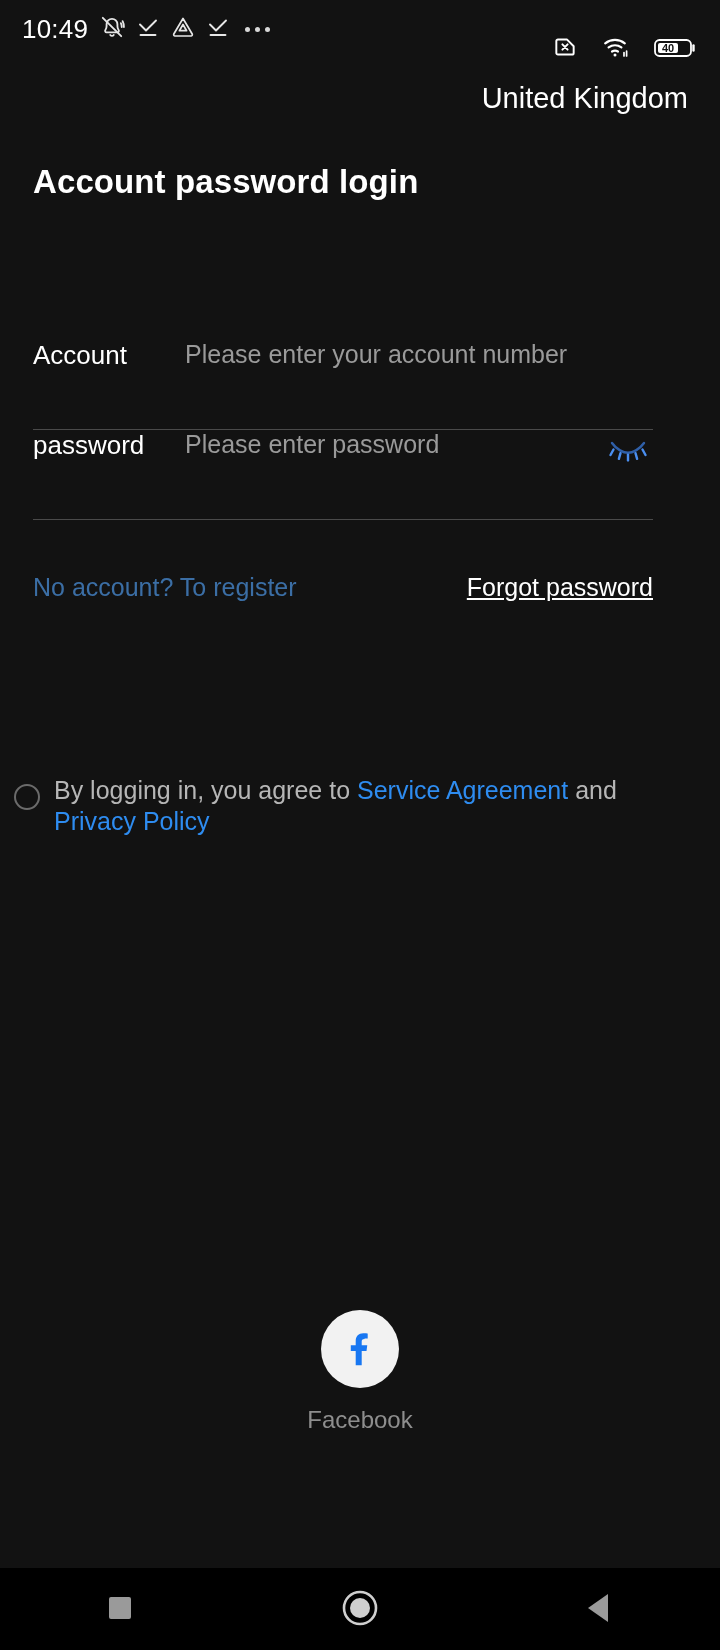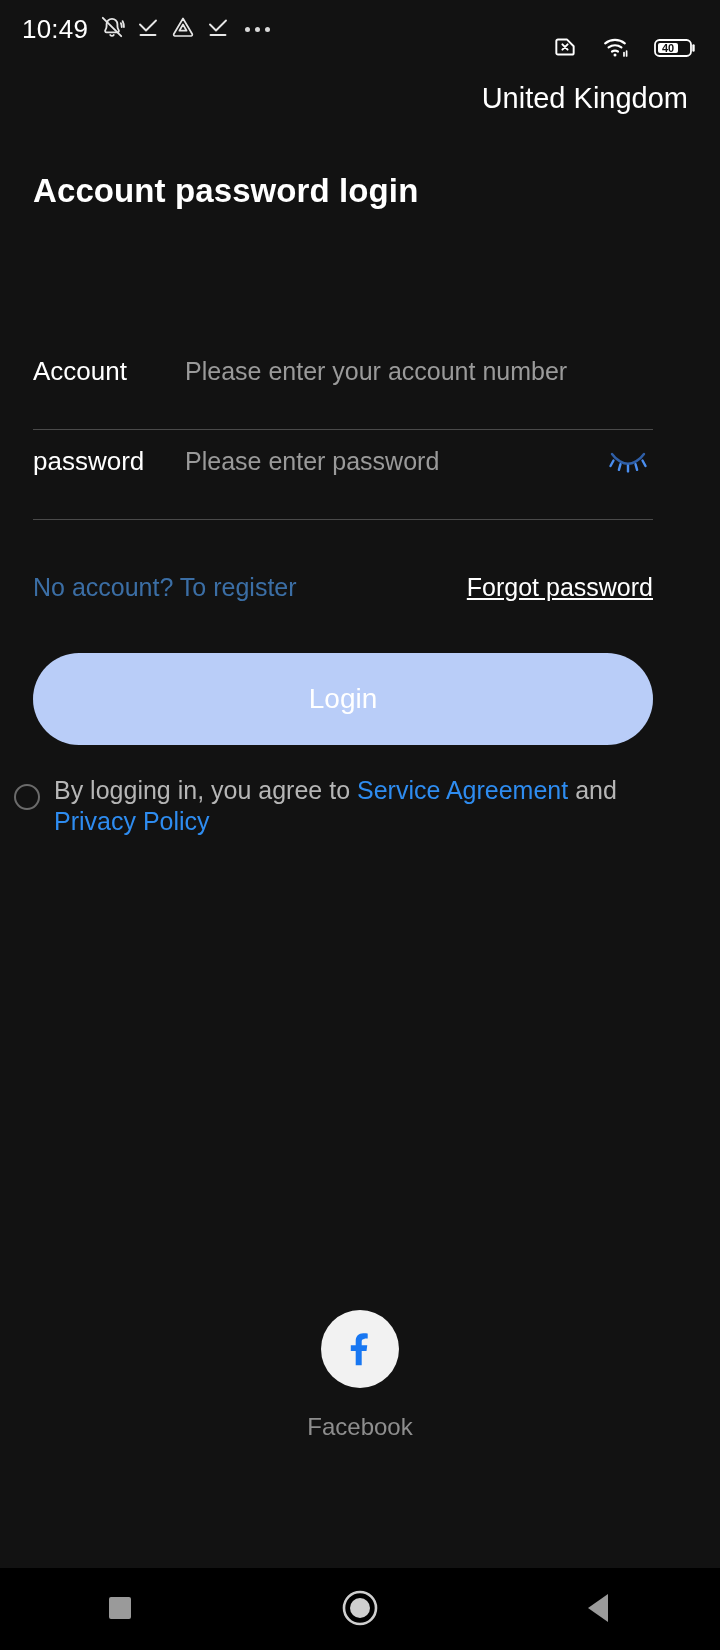--- a/index.html
+++ b/index.html
@@ -28,29 +28,29 @@
   .sb-dots i { width:5px; height:5px; border-radius:50%; background:#d8d8d8; display:block; }
 
   
   .country {
     position:absolute; top:78px; right:32px;
     color:#ffffff; font-size:29px; line-height:40px;margin-left:40px;
   }
 
   
   .page-title {
-    position:absolute; top:172px; left:33px;
+    position:absolute; top:163px; left:33px;
     color:#ffffff; font-size:33px; font-weight:bold; letter-spacing:0.1px;
   }
 
   
   .form { position:absolute; top:340px; left:33px; width:620px; }
   .field { position:relative; height:90px; }
   .field-row {
-    display:flex; align-items:center; height:62px;
+    display:flex; align-items:flex-start; height:62px;
   }
   .field-label {
     color:#ffffff; font-size:26px; width:152px; flex:0 0 152px;
     white-space:nowrap;
   }
   .field-input {
     flex:1 1 auto; color:#c2410c; font-size:25px; background:transparent;
     border:none; outline:none; font-family:"Liberation Sans", sans-serif;
     padding:0;
   }
@@ -91,21 +91,21 @@
     cursor:pointer;
   }
   .agree-text {
     flex:1 1 auto; color:#b6b6b6; font-size:25px; line-height:31px;
   }
   .agree-text a { color:#2e8cf0; text-decoration:none; }
 
   
   .social {
     position:absolute; top:1310px; left:0; width:720px;
-    display:flex; flex-direction:column; align-items:center; gap:25px;
+    display:flex; flex-direction:column; align-items:center; gap:18px;
   }
   .fb-circle {
     width:78px; height:78px; border-radius:50%; background:#f2f2f2;
     display:flex; align-items:center; justify-content:center; cursor:pointer;
   }
   .social-label { color:#8e8e8e; font-size:24px; }
 
   
   .navbar {
     position:absolute; bottom:0; left:0; width:720px; height:82px;
@@ -226,21 +226,20 @@
       </div>
       <div class="divider"></div>
     </div>
   </div>
 
   <div class="links-row">
     <span class="link-register">No account? To register</span>
     <span class="link-forgot">Forgot password</span>
   </div>
 
-  <button class="login-btn">Login</button>
 
   <div class="agreement">
     <span class="agree-check"></span>
     <p class="agree-text"><span>By logging in, you agree to </span><a href="#">Service Agreement</a><span> and </span><a href="#">Privacy Policy</a></p>
   </div>
 
   <div class="social">
     <div class="fb-circle">
       <span>
         <svg width="46" height="46" viewBox="0 0 46 46">

